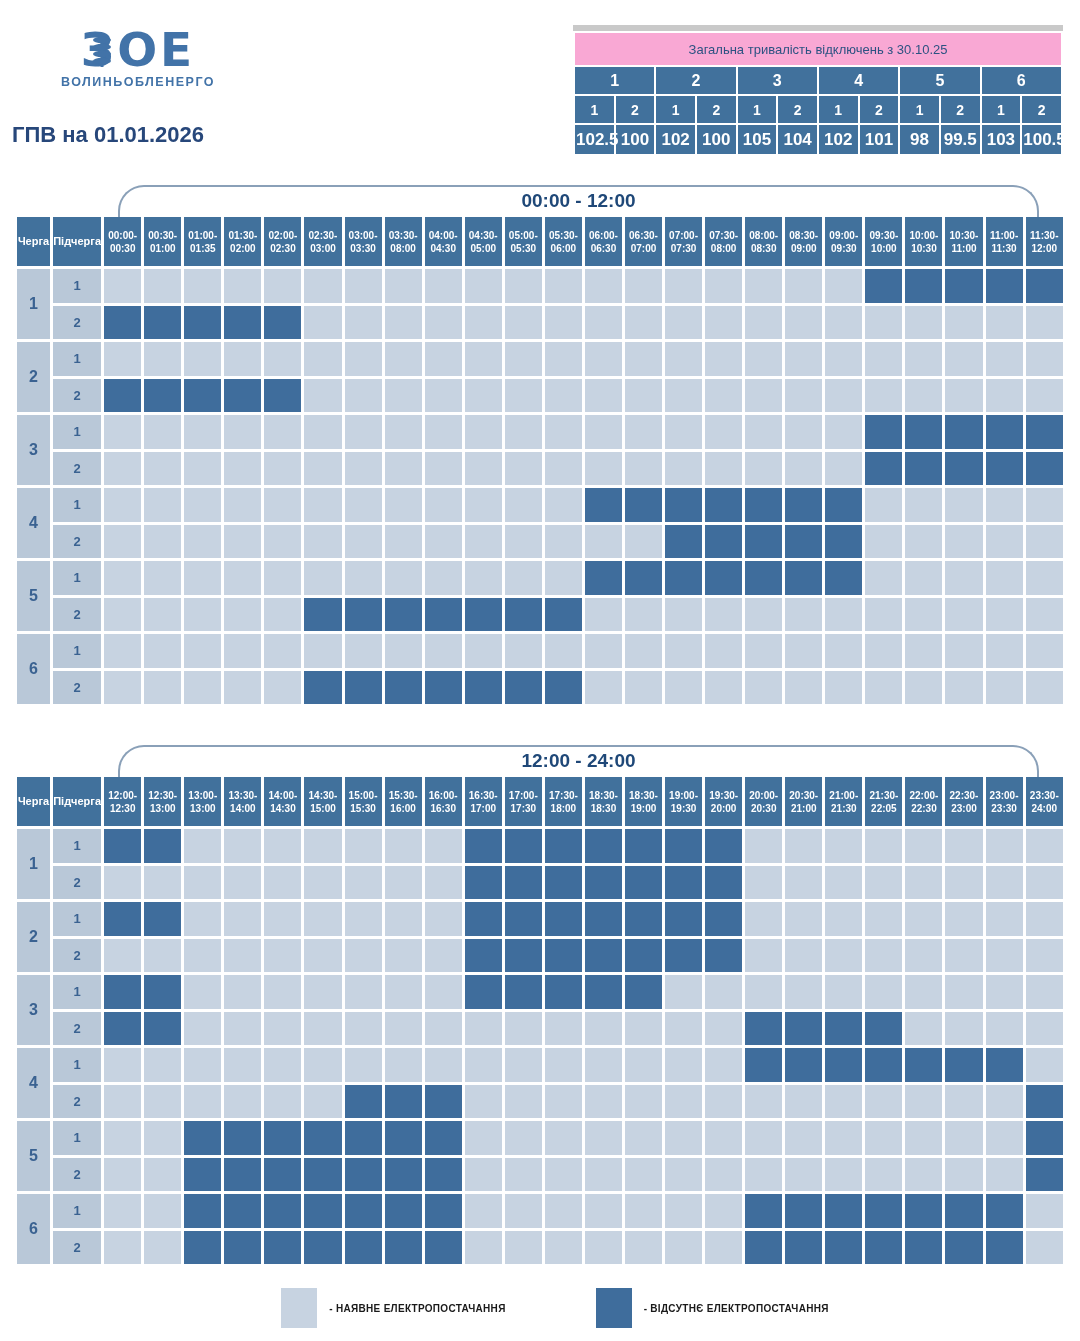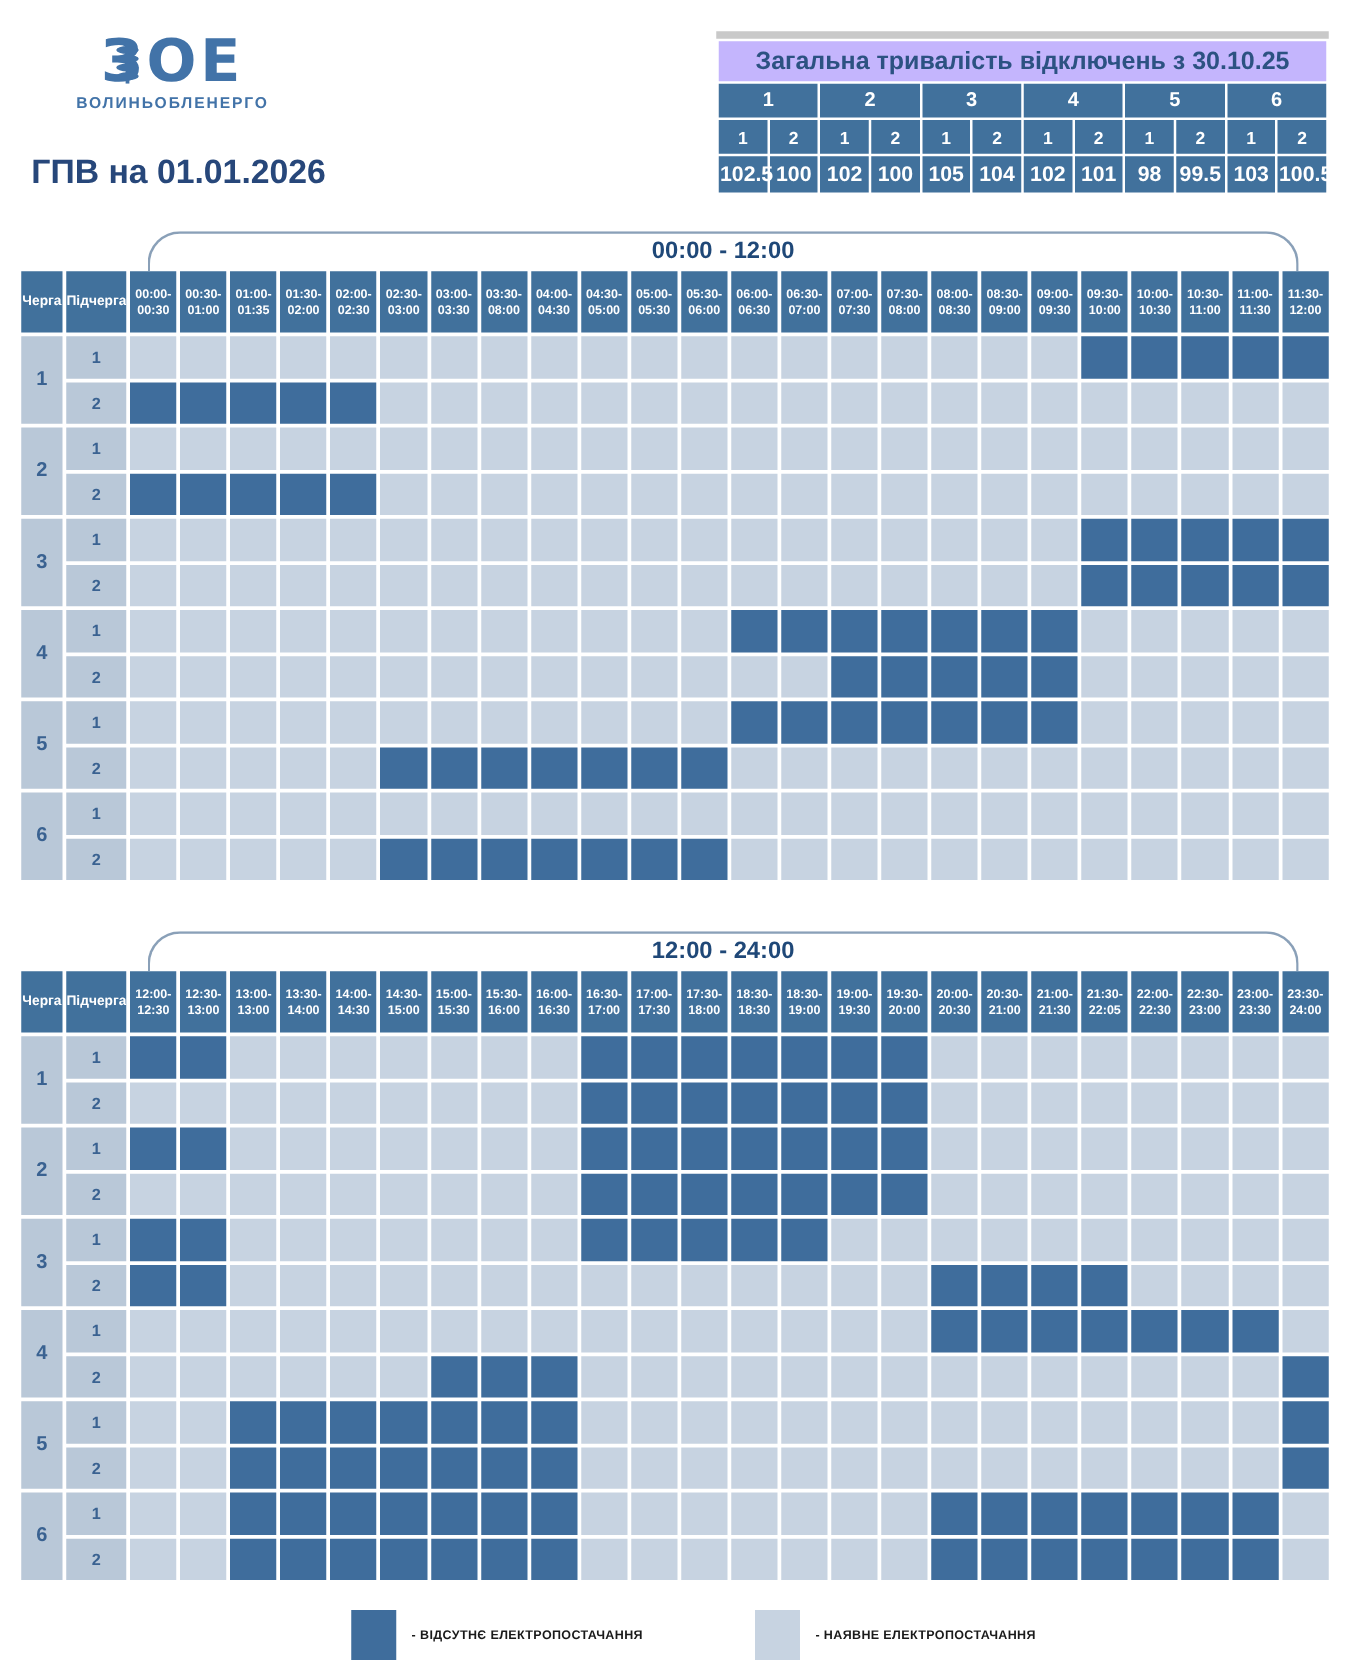--- a/index.html
+++ b/index.html
@@ -8,27 +8,27 @@
     font-family:"Liberation Sans",sans-serif;overflow:hidden;
     --c-off:#3F6D9C;--c-on:#C7D3E1;--c-header:#41719C;--c-label:#B9C8D8;
     --c-navy:#1F4878;--c-logo:#4273A8;
   }
   
   .logo{position:absolute;left:28px;top:26px;width:220px;text-align:center;}
   .logo-mark{font-weight:bold;font-size:47px;line-height:1;color:var(--c-logo);letter-spacing:3px;position:relative;font-family:"DejaVu Sans",sans-serif;}
   .insulator{position:absolute;left:63px;top:7px;}
   .logo-company{font-weight:bold;font-size:12.5px;color:var(--c-logo);letter-spacing:1.5px;margin-top:2px;}
   
-  .page-title{position:absolute;left:25px;top:122px;font-size:27px;font-weight:bold;color:#27477A;}
+  .page-title{position:absolute;left:12px;top:122px;font-size:22px;font-weight:bold;color:#27477A;}
   
   .summary-wrap{position:absolute;left:573px;top:25px;width:490px;}
   .summary-topbar{height:6px;background:#C9C9C9;}
   table.summary{width:100%;border-collapse:separate;border-spacing:2px;table-layout:fixed;}
   table.summary td{text-align:center;vertical-align:middle;}
-  td.sum-title{background:#c4b5fd;color:#2C5282;font-weight:bold;font-size:20px;height:30px;}
+  td.sum-title{background:#f9a8d4;color:#2C5282;font-weight:normal;font-size:13px;height:30px;}
   td.sum-q{background:var(--c-header);color:#fff;font-weight:bold;font-size:16px;height:25px;}
   td.sum-s{background:var(--c-header);color:#fff;font-weight:bold;font-size:14px;height:25px;}
   td.sum-v{background:var(--c-header);color:#fff;font-weight:bold;font-size:17px;height:27px;}
   
   .bracket{position:absolute;left:118px;width:917px;height:30px;
     border:2px solid #8AA0B8;border-bottom:none;border-radius:26px 26px 0 0;}
   .bracket .period-label{position:absolute;left:0;right:0;top:3px;text-align:center;
     color:var(--c-navy);font-weight:bold;font-size:19px;}
   #bracket1{top:185px;} #bracket2{top:745px;}
   
@@ -1052,20 +1052,20 @@
           <td class="off"></td>
           <td class="off"></td>
           <td class="on"></td>
         </tr>
       </tbody>
     </table>
 </div>
 
 <div class="legend">
   <div class="legend-item">
+    <div class="legend-swatch on"></div>
+    <div class="legend-label">- НАЯВНЕ ЕЛЕКТРОПОСТАЧАННЯ</div>
+  </div>
+  <div class="legend-item">
     <div class="legend-swatch off"></div>
     <div class="legend-label">- ВІДСУТНЄ ЕЛЕКТРОПОСТАЧАННЯ</div>
-  </div>
-  <div class="legend-item">
-    <div class="legend-swatch on"></div>
-    <div class="legend-label">- НАЯВНЕ ЕЛЕКТРОПОСТАЧАННЯ</div>
   </div>
 </div>
 
 </body></html>

